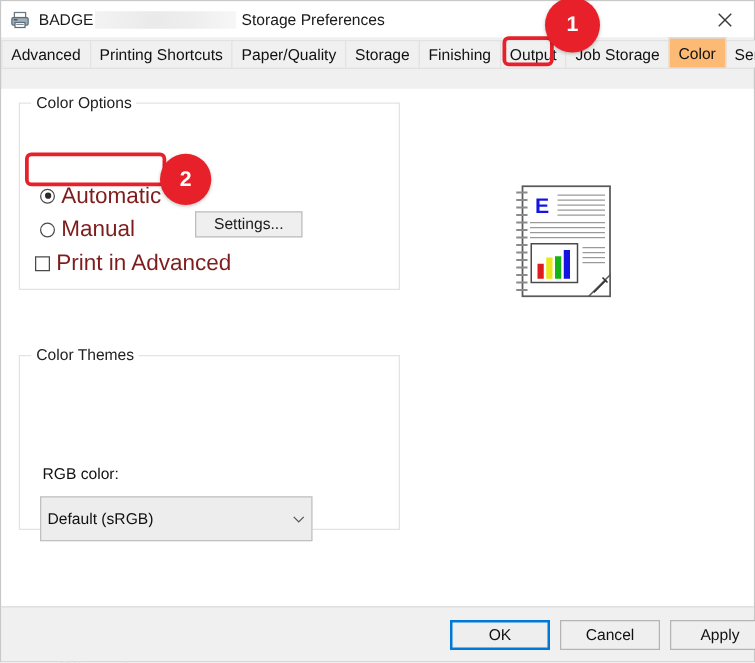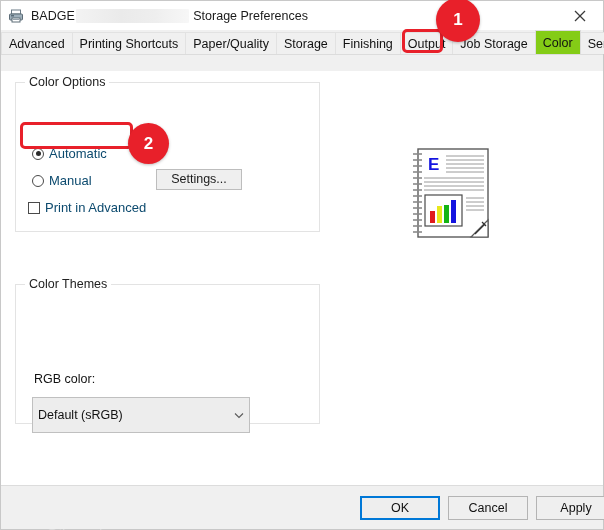--- a/index.html
+++ b/index.html
@@ -94,21 +94,21 @@
     color: #111;
     background: #f0f0f0;
     border: 1px solid #e2e2e2;
     border-bottom: none;
     margin-right: -1px;
     white-space: nowrap;
     box-sizing: border-box;
     cursor: default;
   }
   .tab.selected {
-    background: #84cc16;
+    background: #fdba74;
     border-color: #dcdcdc;
     position: relative;
     z-index: 3;
     height: 24px;
     line-height: 24px;
   }
 
   
   .page {
     flex: 1 1 auto;
@@ -164,21 +164,21 @@
     background: #2b2b2b;
   }
   .check-outer {
     width: 12px; height: 12px;
     border: 1px solid #4a4a4a;
     background: #ffffff;
     box-sizing: border-box;
     flex: 0 0 auto;
     margin-right: 5px;
   }
-  .ctl-label { font-size: 13px; color: #0c4a6e; }
+  .ctl-label { font-size: 18px; color: #7f1d1d; }
 
   .btn {
     font-family: "Liberation Sans", sans-serif;
     font-size: 12.5px;
     color: #111;
     background: #efefef;
     border: 1px solid #b4b4b4;
     box-sizing: border-box;
     text-align: center;
     cursor: default;

